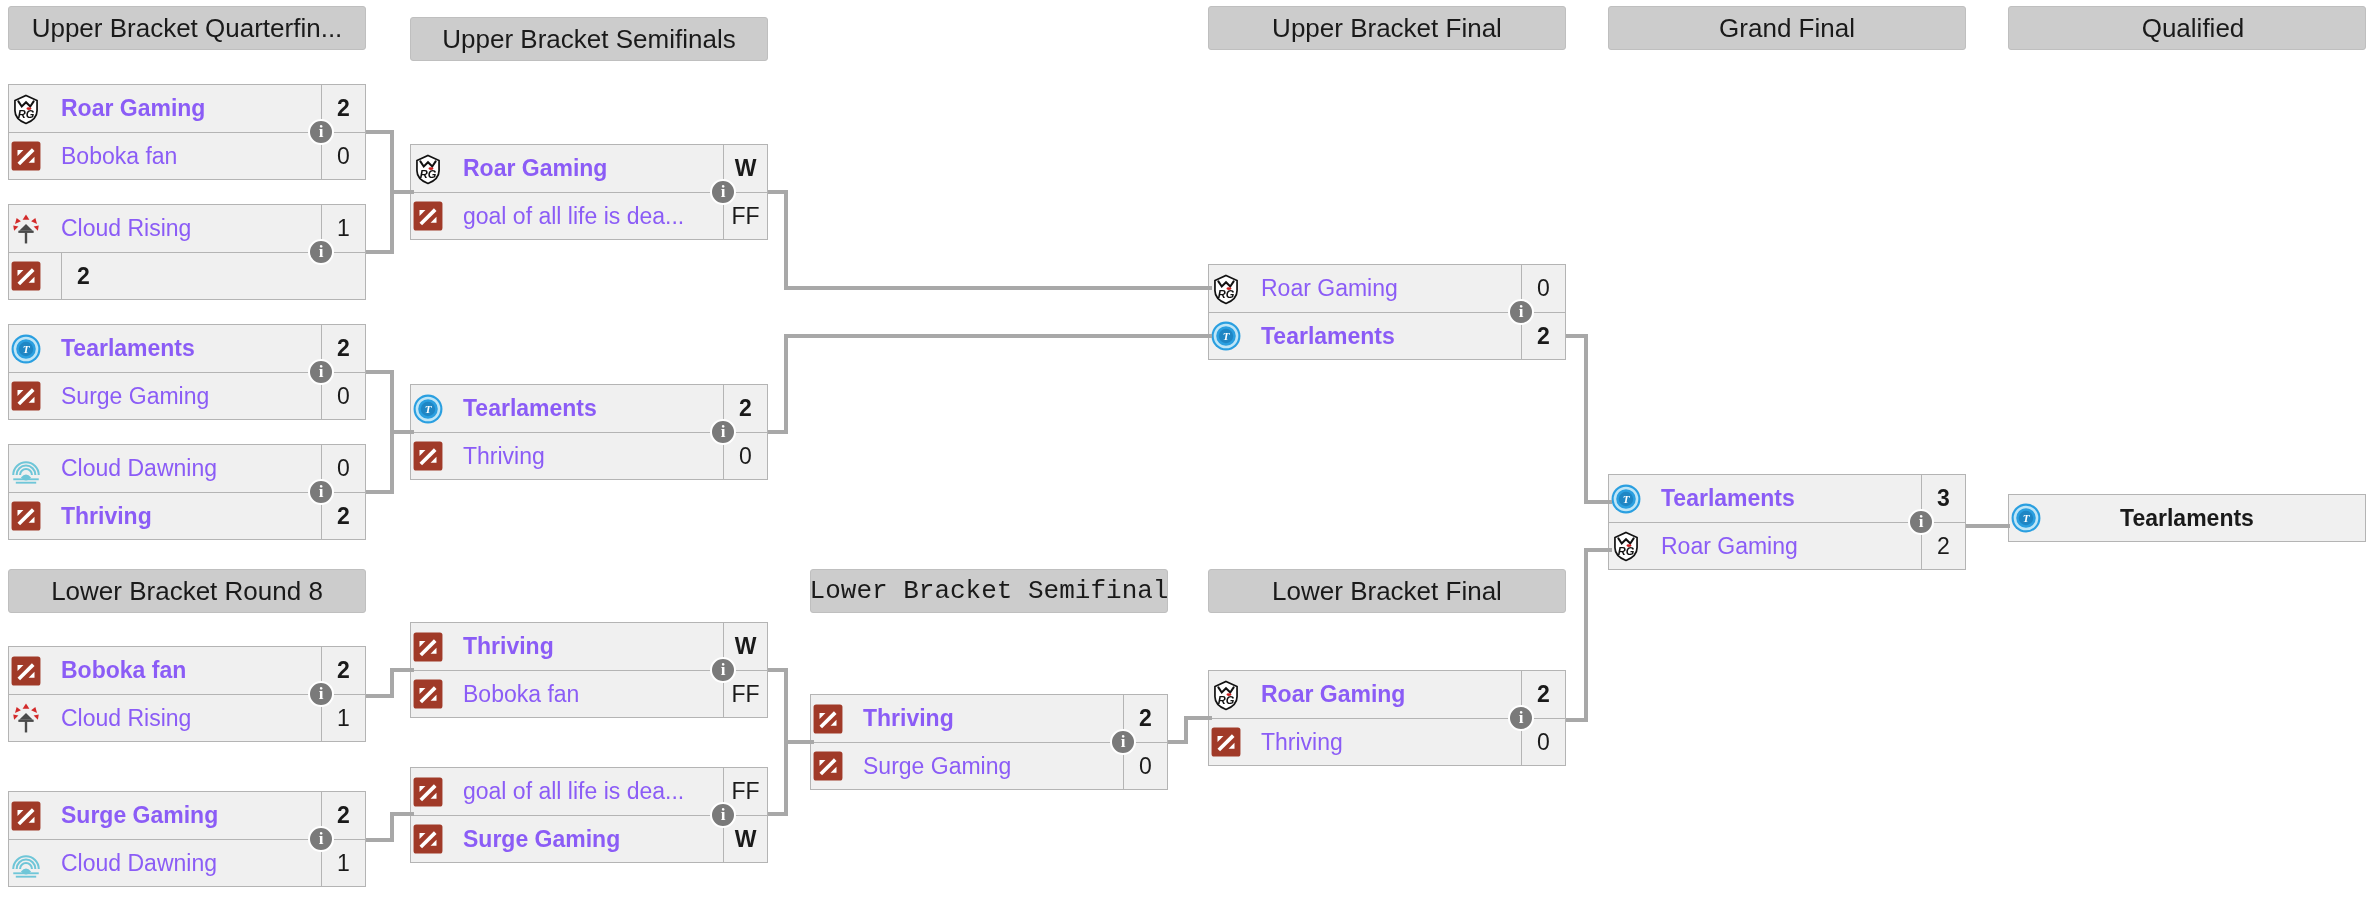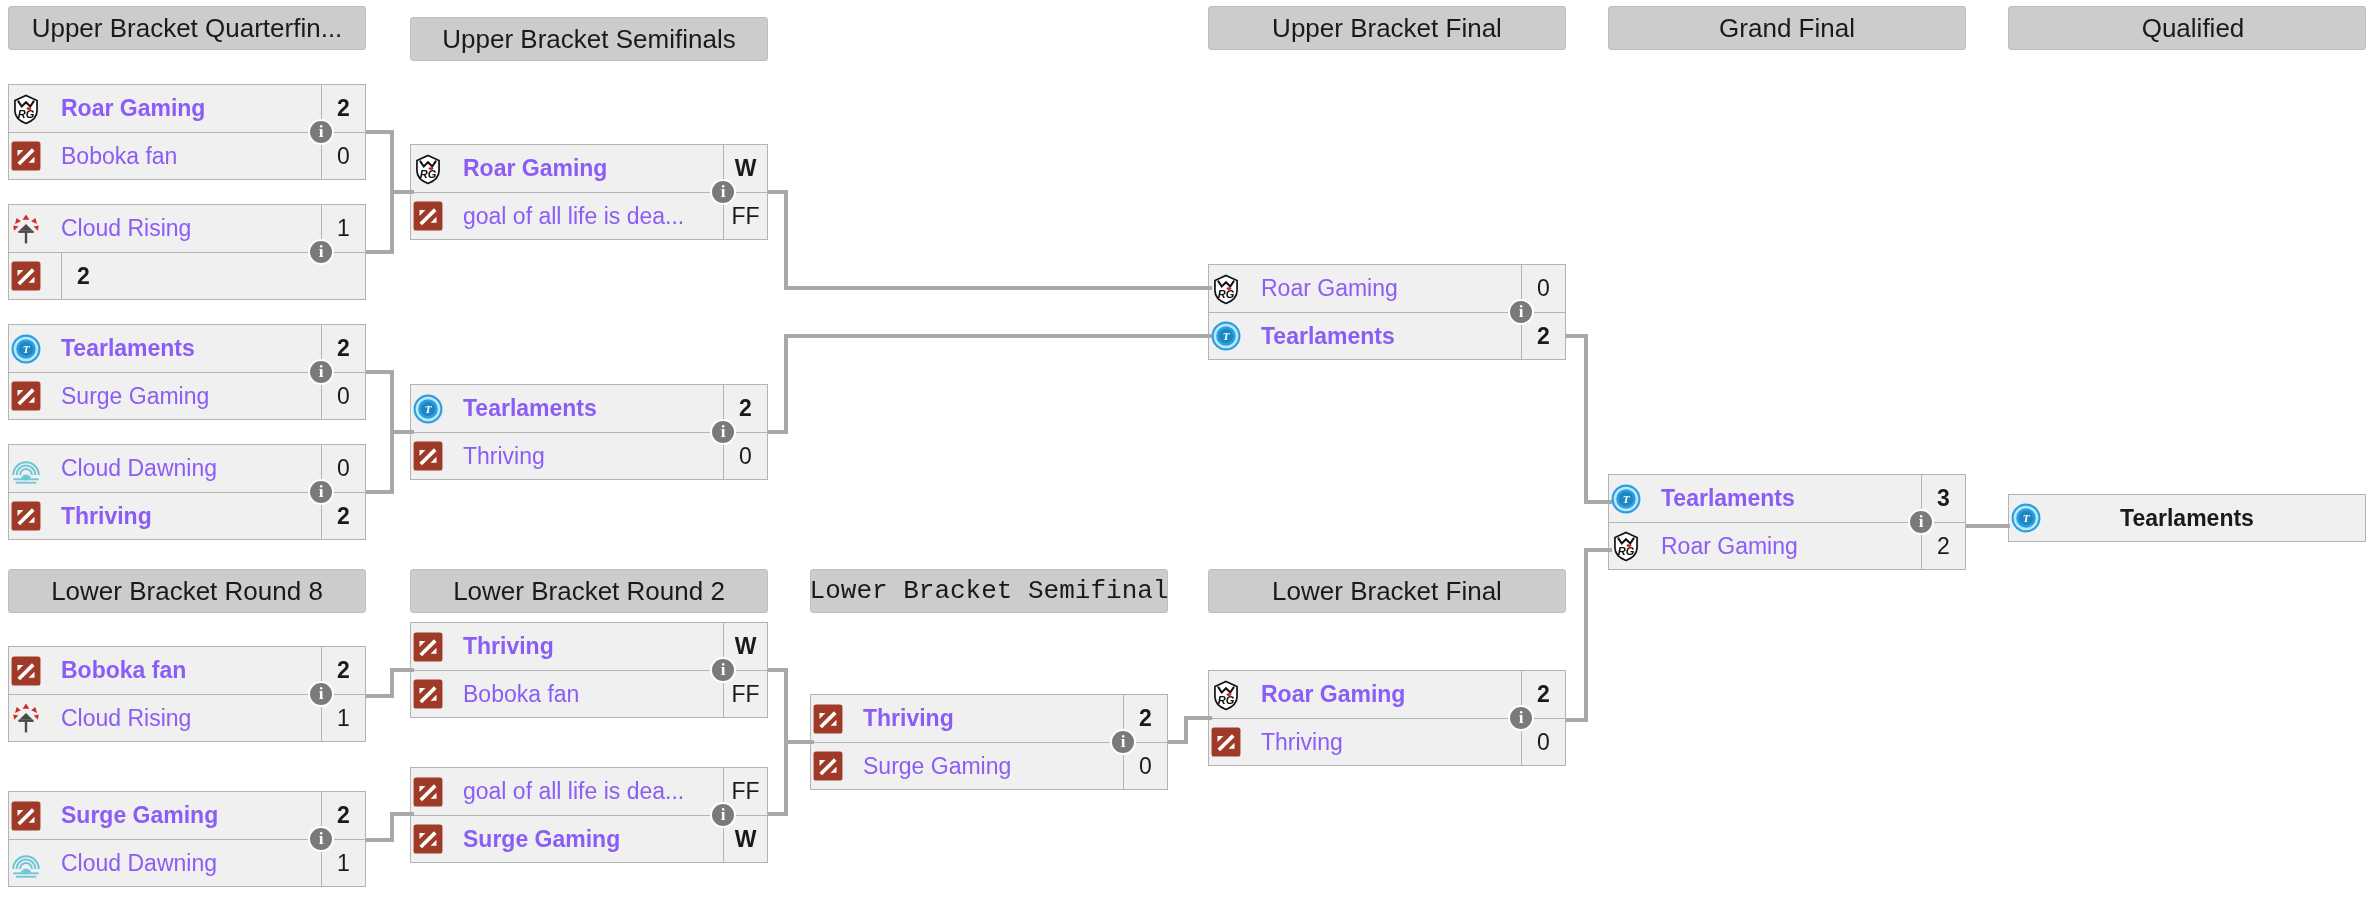--- a/index.html
+++ b/index.html
@@ -163,21 +163,20 @@
     <div class="conn h" style="left: 784px; top: 740px; width: 30px; height: 4px;"></div>
     <div class="conn h" style="left: 1168px; top: 740px; width: 20px; height: 4px;"></div>
     <div class="conn v" style="left: 1184px; top: 716px; width: 4px; height: 28px;"></div>
     <div class="conn h" style="left: 1184px; top: 716px; width: 28px; height: 4px;"></div>
     <div class="round-header" style="left: 8px; top: 6px; width: 358px;">Upper Bracket Quarterfin...</div>
     <div class="round-header" style="left: 410px; top: 6px; width: 358px; margin-top: 11px;">Upper Bracket Semifinals</div>
     <div class="round-header" style="left: 1208px; top: 6px; width: 358px;">Upper Bracket Final</div>
     <div class="round-header" style="left: 1608px; top: 6px; width: 358px;">Grand Final</div>
     <div class="round-header" style="left: 2008px; top: 6px; width: 358px; padding-left: 20px;">Qualified</div>
     <div class="round-header" style="left: 8px; top: 569px; width: 358px;">Lower Bracket Round 8</div>
-    <div class="round-header" style="left: 410px; top: 569px; width: 358px;">Lower Bracket Round 2</div>
     <div class="round-header" style="left: 810px; top: 569px; width: 358px; font-family: Liberation Mono, monospace;">Lower Bracket Semifinal</div>
     <div class="round-header" style="left: 1208px; top: 569px; width: 358px;">Lower Bracket Final</div>
     <div class="match" style="left: 8px; top: 84px; width: 358px;">
       <div class="row top">
         <div class="cell-logo">
           <svg class="logo" viewBox="0 0 40 40">
             <path d="M20 4 L33 10 L33 22 Q33 32 20 37 Q7 32 7 22 L7 10 Z" fill="#ffffff" stroke="#111" stroke-width="2"></path>
             <path d="M11 11 L15 17 L20 12 L25 17 L29 11" fill="none" stroke="#111" stroke-width="2.4" stroke-linecap="round"></path>
             <ellipse cx="23.5" cy="19.5" rx="3" ry="1.6" fill="#cc1f1f"></ellipse>
             <text x="20" y="31" font-family="Liberation Sans, sans-serif" font-size="13" font-weight="bold" fill="#111" text-anchor="middle">RG</text>

